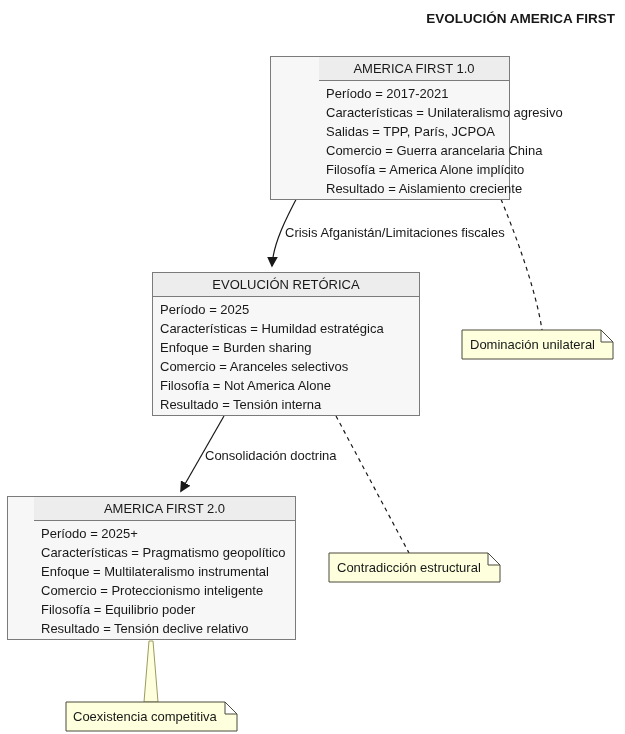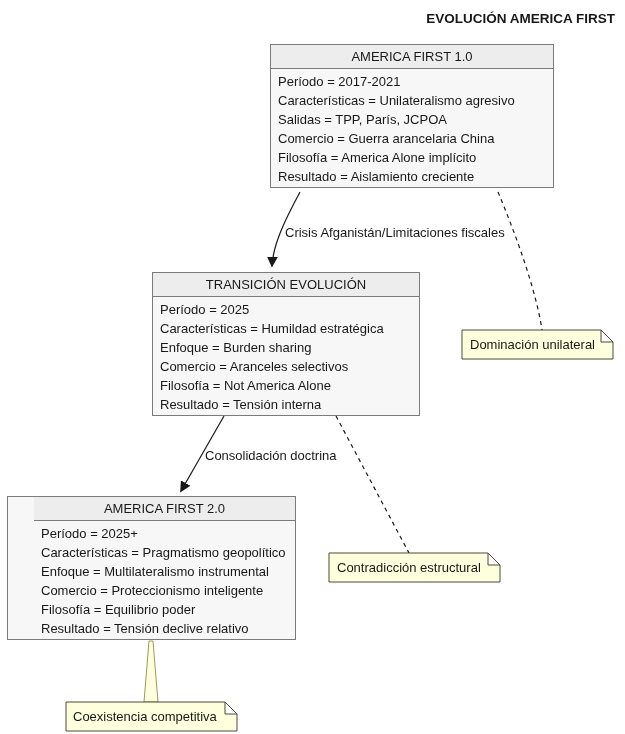--- a/index.html
+++ b/index.html
@@ -15,21 +15,21 @@
   .node{
     position:absolute;box-sizing:border-box;background:#F7F7F7;
     border:1px solid #7b7b7b;z-index:2;
   }
   .node-title{
     background:#EDEDED;border-bottom:1px solid #7b7b7b;height:23px;
     line-height:23px;text-align:center;font-size:13px;
   }
   .node-body{padding:3px 7px 0 7px;}
   .node-line{font-size:13px;line-height:19px;white-space:nowrap;}
-  #node-af1{left:270px;top:44px;width:284px;height:144px;}
+  #node-af1{left:270px;top:56px;width:240px;height:144px;padding-left:48px;}
   #node-tr {left:152px;top:272px;width:268px;height:144px;}
   #node-af2{left:7px;top:496px;width:289px;height:144px;padding-left:26px;}
   .edge-label{position:absolute;font-size:13px;white-space:nowrap;z-index:2;}
   #edge-label-1{left:285px;top:225px;}
   #edge-label-2{left:205px;top:448px;}
   .note-text{position:absolute;font-size:13px;white-space:nowrap;z-index:2;}
   #note-text-1{left:470px;top:330px;height:29px;line-height:29px;}
   #note-text-2{left:337px;top:553px;height:29px;line-height:29px;}
   #note-text-3{left:73px;top:702px;height:29px;line-height:29px;}
 </style>
@@ -73,21 +73,21 @@
     <div class="node-line">Período = 2017-2021</div>
     <div class="node-line">Características = Unilateralismo agresivo</div>
     <div class="node-line">Salidas = TPP, París, JCPOA</div>
     <div class="node-line">Comercio = Guerra arancelaria China</div>
     <div class="node-line">Filosofía = America Alone implícito</div>
     <div class="node-line">Resultado = Aislamiento creciente</div>
   </div>
 </div>
 
 <div class="node" id="node-tr">
-  <div class="node-title">TRANSICIÓN EVOLUCIÓN</div>
+  <div class="node-title">EVOLUCIÓN RETÓRICA</div>
   <div class="node-body">
     <div class="node-line">Período = 2025</div>
     <div class="node-line">Características = Humildad estratégica</div>
     <div class="node-line">Enfoque = Burden sharing</div>
     <div class="node-line">Comercio = Aranceles selectivos</div>
     <div class="node-line">Filosofía = Not America Alone</div>
     <div class="node-line">Resultado = Tensión interna</div>
   </div>
 </div>
 

